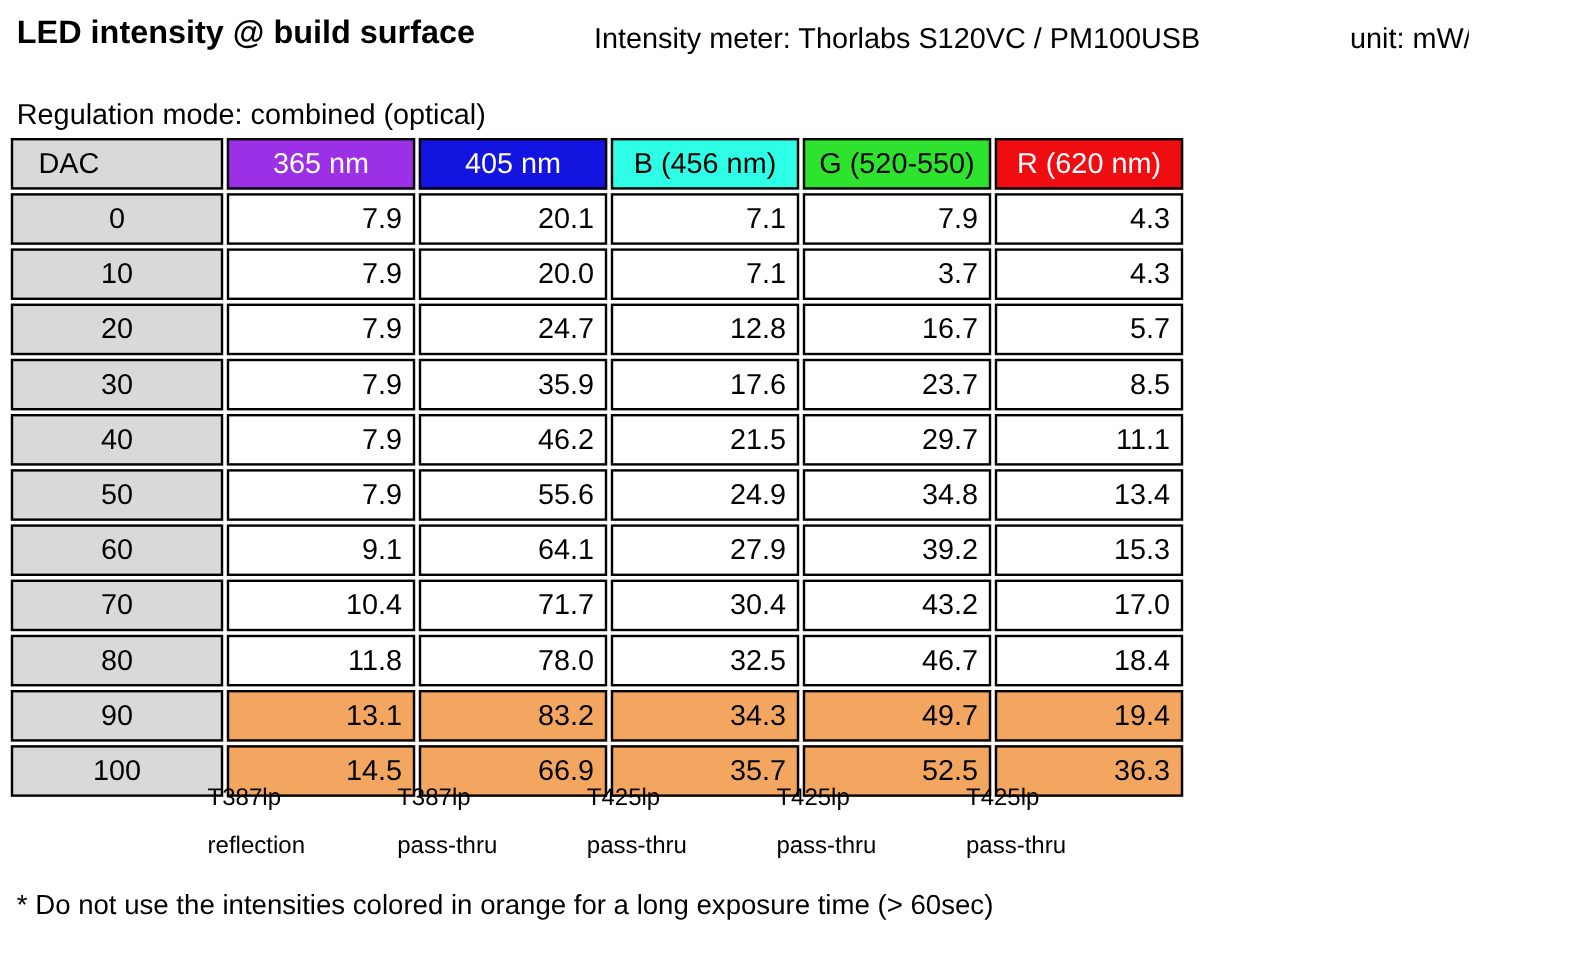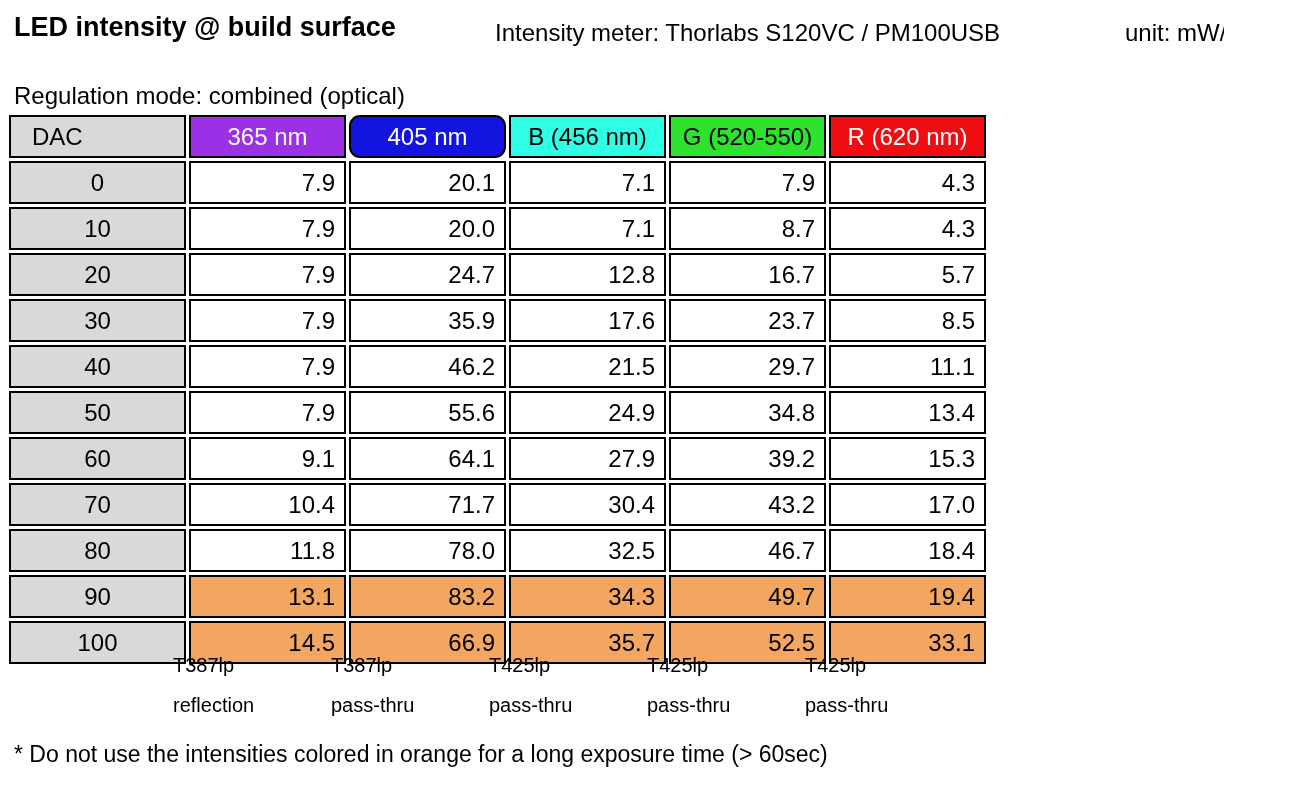--- a/index.html
+++ b/index.html
@@ -42,41 +42,41 @@
   <div class="meter">Intensity meter: Thorlabs S120VC / PM100USB</div>
   <div class="unit">unit: mW/cm2</div>
   <div class="regmode">Regulation mode: combined (optical)</div>
 
   <div class="table-wrap">
     <table>
       <thead>
         <tr id="head-row">
           <th class="dac-h">DAC</th>
         <th class="col-h" style="background: rgb(155, 48, 230); color: rgb(255, 255, 255);">365 nm</th>
-            <th class="col-h" style="background: rgb(20, 20, 224); color: rgb(255, 255, 255); border-radius: 11px;">405 nm</th>
+            <th class="col-h" style="background: rgb(20, 20, 224); color: rgb(255, 255, 255);">405 nm</th>
             <th class="col-h" style="background: rgb(47, 254, 230); color: rgb(0, 0, 0);">B (456 nm)</th>
             <th class="col-h" style="background: rgb(46, 227, 46); color: rgb(0, 0, 0);">G (520-550)</th>
             <th class="col-h" style="background: rgb(240, 13, 18); color: rgb(255, 255, 255);">R (620 nm)</th>
           </tr>
       </thead>
       <tbody id="tbody">
           <tr>
             <td class="dac-cell">0</td>
             <td class="val-cell">7.9</td>
             <td class="val-cell">20.1</td>
             <td class="val-cell">7.1</td>
             <td class="val-cell">7.9</td>
             <td class="val-cell">4.3</td>
           </tr>
           <tr>
             <td class="dac-cell">10</td>
             <td class="val-cell">7.9</td>
             <td class="val-cell">20.0</td>
             <td class="val-cell">7.1</td>
-            <td class="val-cell">8.7</td>
+            <td class="val-cell">3.7</td>
             <td class="val-cell">4.3</td>
           </tr>
           <tr>
             <td class="dac-cell">20</td>
             <td class="val-cell">7.9</td>
             <td class="val-cell">24.7</td>
             <td class="val-cell">12.8</td>
             <td class="val-cell">16.7</td>
             <td class="val-cell">5.7</td>
           </tr>
@@ -135,21 +135,21 @@
             <td class="val-cell warn">34.3</td>
             <td class="val-cell warn">49.7</td>
             <td class="val-cell warn">19.4</td>
           </tr>
           <tr>
             <td class="dac-cell">100</td>
             <td class="val-cell warn">14.5</td>
             <td class="val-cell warn">66.9</td>
             <td class="val-cell warn">35.7</td>
             <td class="val-cell warn">52.5</td>
-            <td class="val-cell warn">33.1</td>
+            <td class="val-cell warn">36.3</td>
           </tr>
         </tbody>
     </table>
   </div>
 
   <div class="filters" id="filters">
     <div class="filter-spacer"></div>
   <div class="filter-col">
         <span class="filter-line1">T387lp</span>
         <span class="filter-line2">reflection</span>

